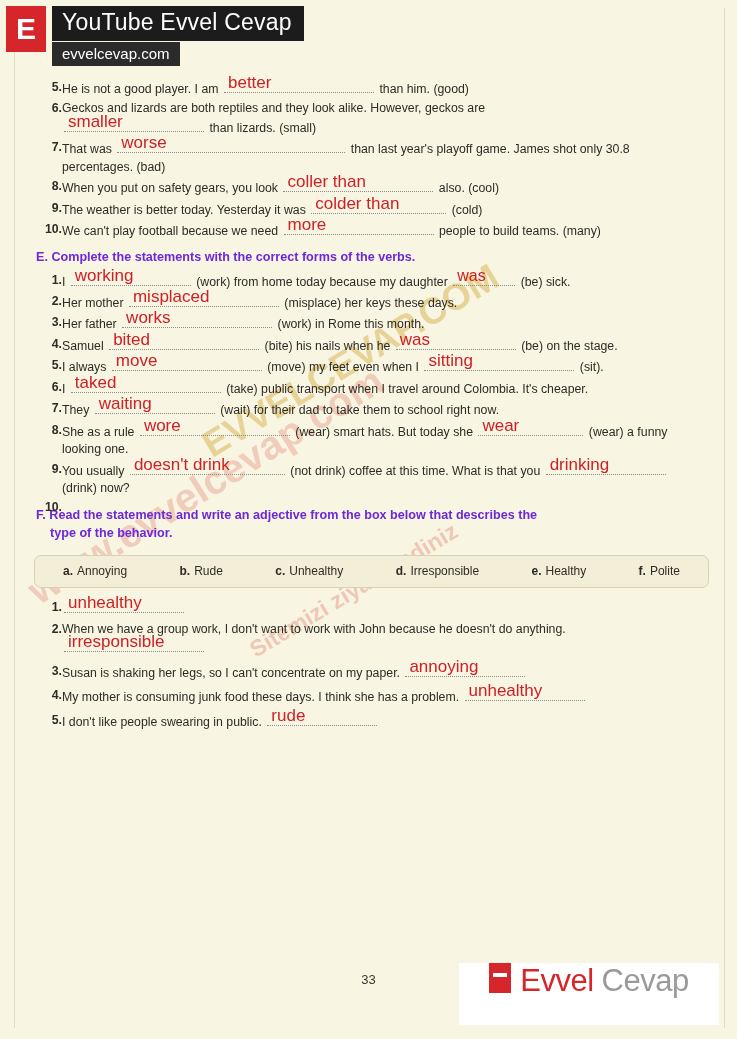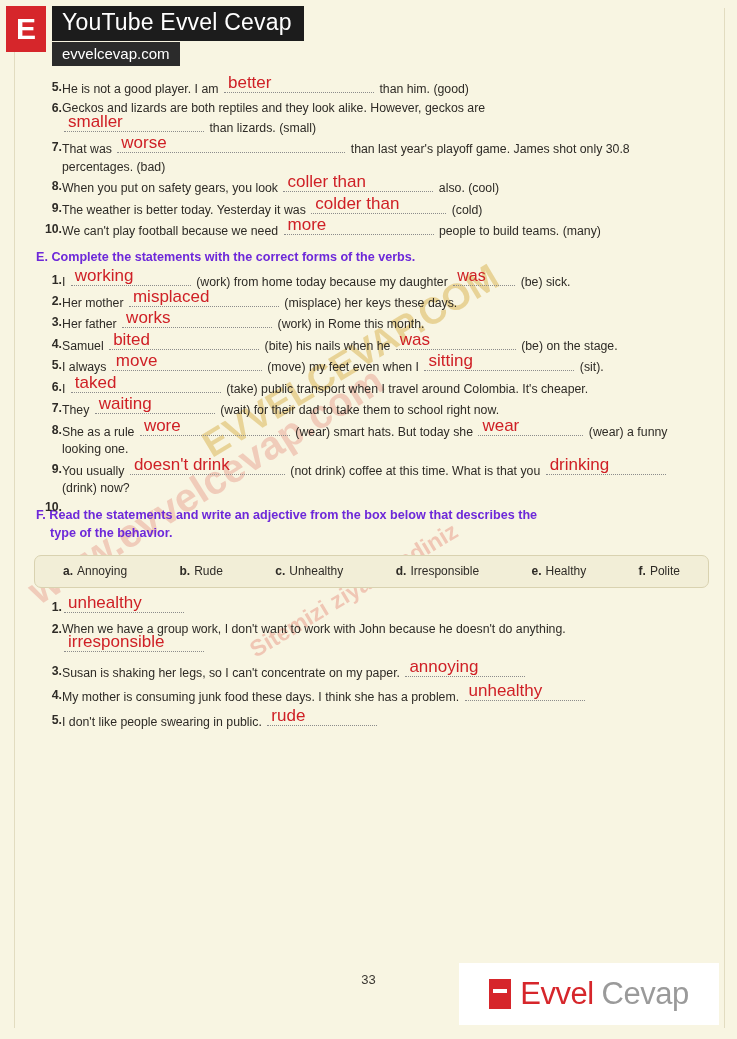--- a/index.html
+++ b/index.html
@@ -204,21 +204,20 @@
     z-index: 10;
   }
   .footer-logo {
     position: absolute;
     right: 18px;
     bottom: 14px;
     width: 260px;
     height: 62px;
     background: #ffffff;
     display: flex;
-    align-items: center;
     justify-content: center;
     z-index: 12;
   }
   .footer-logo .fl-mark {
     width: 22px;
     height: 30px;
     background: #d6262b;
     margin-right: 9px;
     position: relative;
   }

